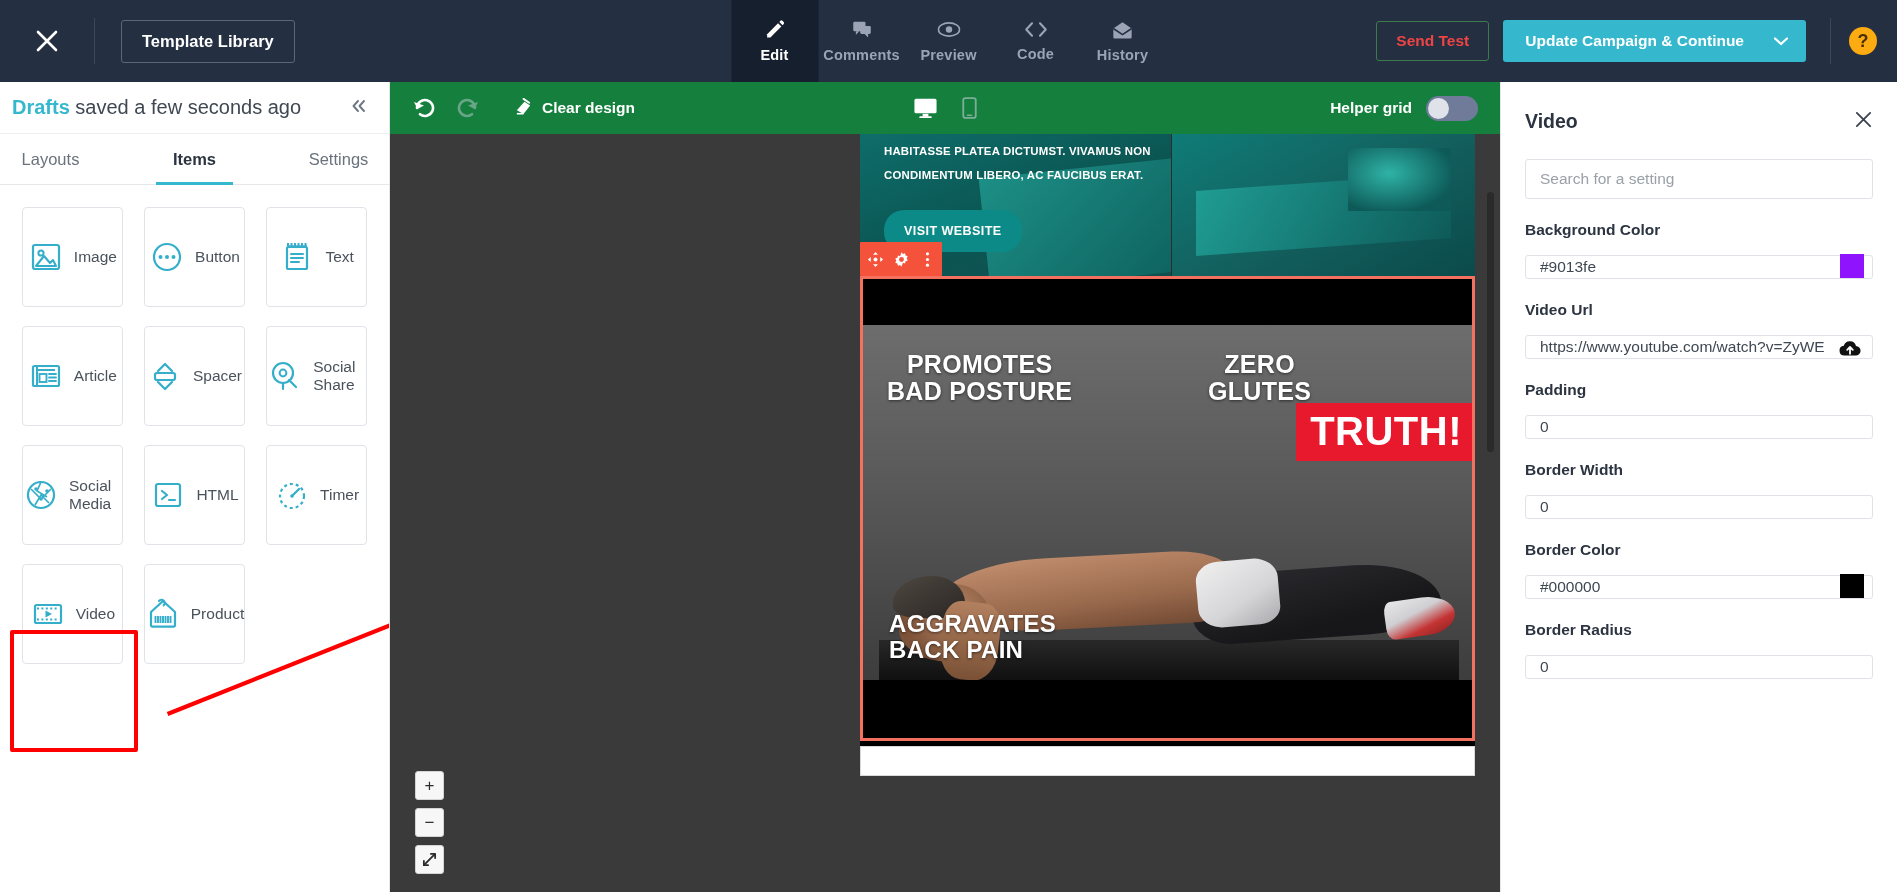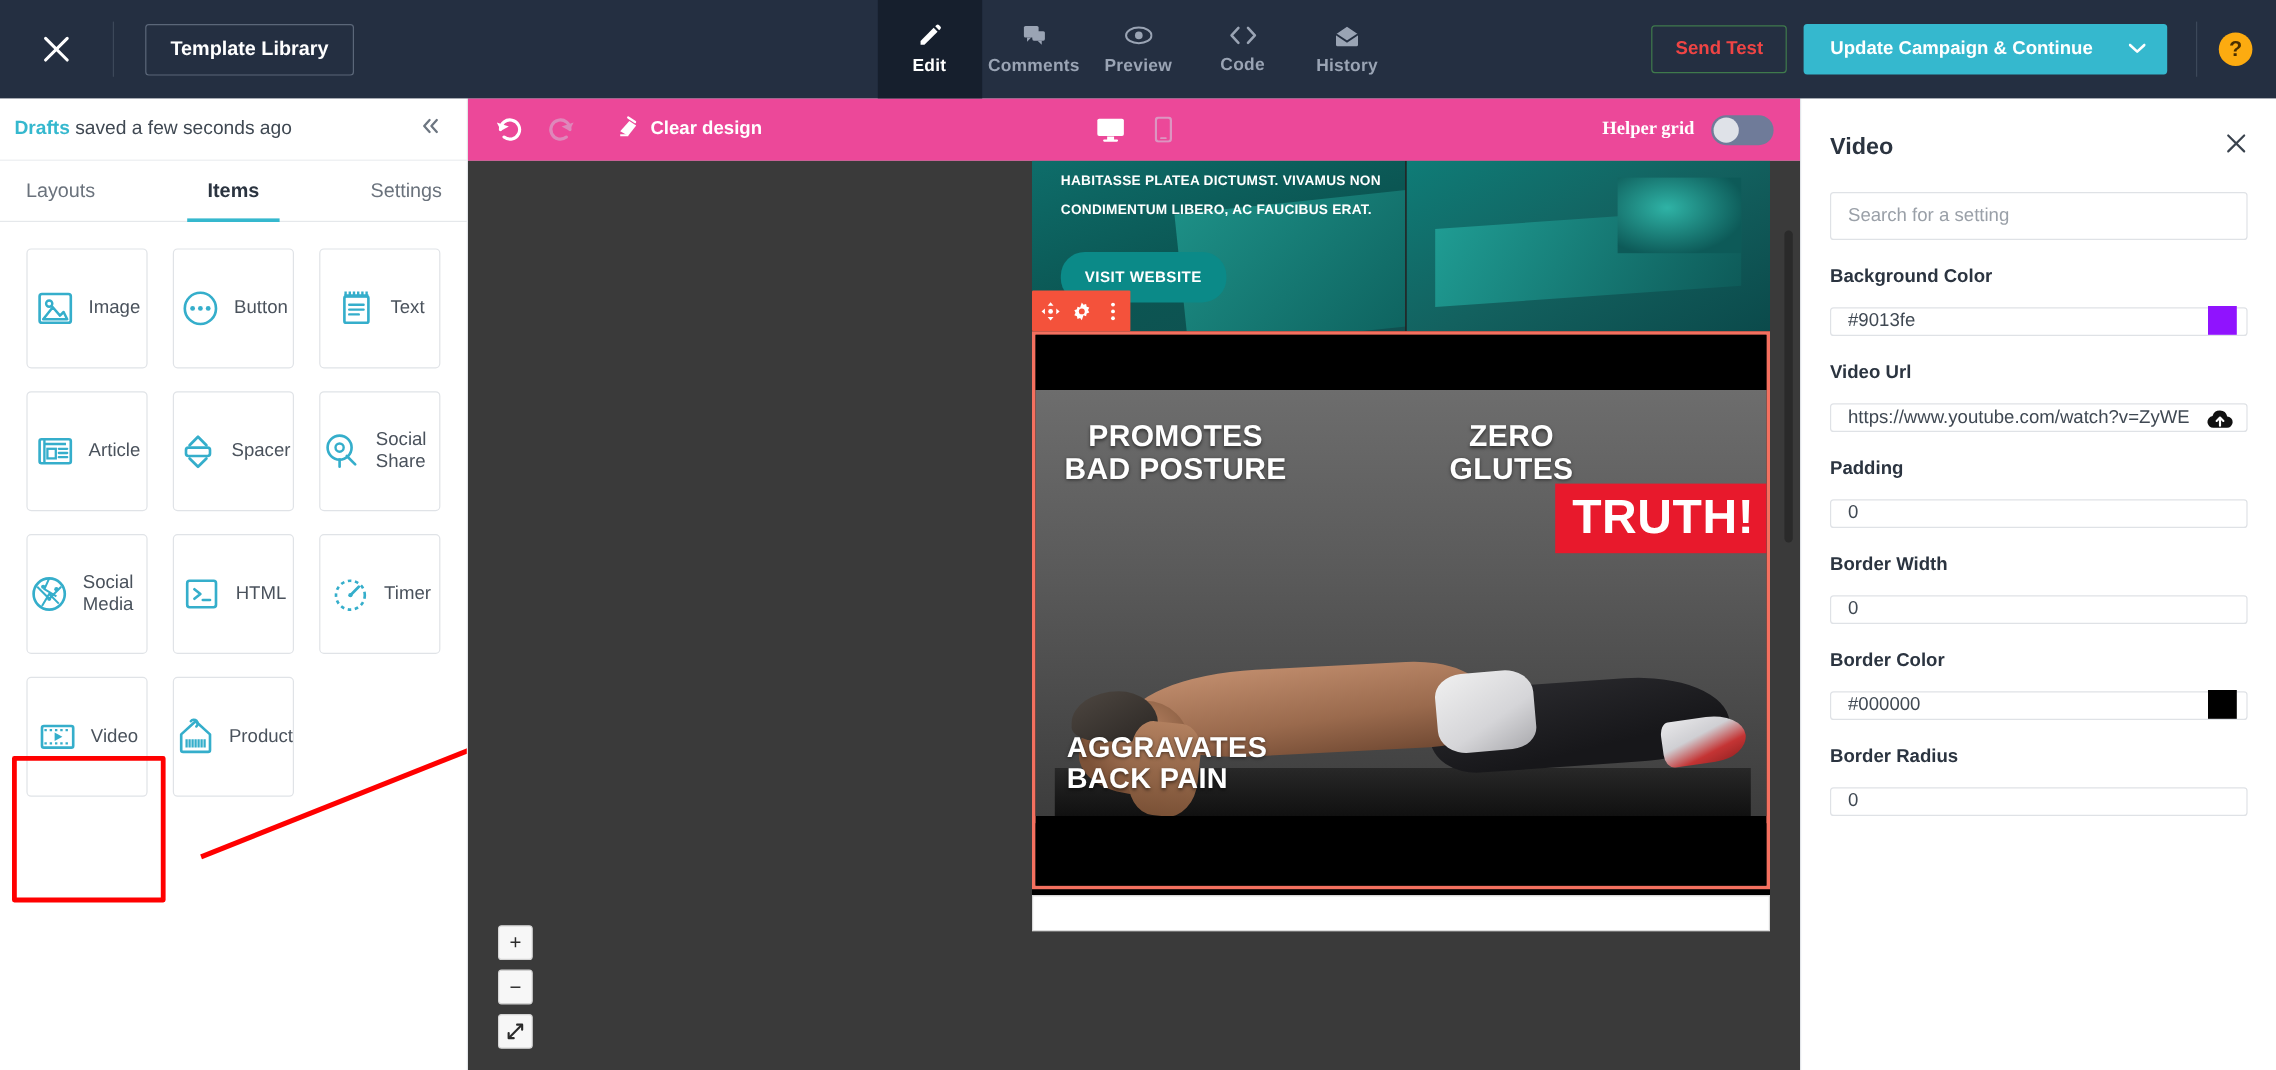--- a/index.html
+++ b/index.html
@@ -67,21 +67,21 @@
   
   .sidebar {
     width: 390px; flex: 0 0 390px; background: #ffffff;
     display: flex; flex-direction: column; border-right: 1px solid #e3e6ea;
     position: relative;
   }
   .sb-head {
     height: 52px; display: flex; align-items: center; padding: 0 12px;
     border-bottom: 1px solid #eceef1;
   }
-  .sb-head-txt { font-size: 16px; color: #3f4852; }
+  .sb-head-txt { font-size: 20px; color: #3f4852; }
   .sb-head-txt .drafts { color: #35b8ce; font-weight: bold; }
   .collapse-ico { margin-left: auto; color: #6d7681; font-size: 19px; cursor: pointer; padding: 4px 8px; }
 
   .sb-tabs { display: flex; border-bottom: 1px solid #e5e8eb; gap: 43px; }
   .sb-tab {
     flex: 1; text-align: center; padding: 16px 0 15px; font-size: 16.5px; color: #6a727c;
     cursor: pointer; position: relative;
   }
   .sb-tab.active { color: #2b3440; font-weight: bold; }
   .sb-tab.active::after {
@@ -100,31 +100,31 @@
 
   .redbox {
     position: absolute; border: 4px solid #ff0000; border-radius: 2px;
     left: 10px; top: 548px; width: 128px; height: 122px; pointer-events: none; z-index: 6;
   }
   .red-arrow { position: absolute; left: 0; top: 0; width: 100%; height: 100%; pointer-events: none; z-index: 40; }
 
   
   .canvas-col { flex: 1 1 auto; display: flex; flex-direction: column; min-width: 0; position: relative; }
   .canvas-bar {
-    height: 52px; flex: 0 0 52px; background: #ec4899; display: flex; align-items: center;
+    height: 52px; flex: 0 0 52px; background: #15803d; display: flex; align-items: center;
     padding: 4px 22px; color: #fff; position: relative;
   }
   .cb-icon { cursor: pointer; display: flex; align-items: center; }
   .cb-undo { margin-right: 20px; }
   .cb-redo { margin-right: 34px; opacity: .45; }
   .clear-design { display: flex; align-items: center; gap: 9px; cursor: pointer; font-size: 15.5px; font-weight: bold; }
   .cb-devices { position: absolute; left: 50%; transform: translateX(-50%); display: flex; align-items: center; gap: 24px; }
   .dev-btn { cursor: pointer; display: flex; }
   .dev-btn.inactive { opacity: .55; }
-  .cb-right { margin-left: auto; display: flex; align-items: center; gap: 14px; font-family: Liberation Serif, serif; }
+  .cb-right { margin-left: auto; display: flex; align-items: center; gap: 14px; }
   .hg-label { font-size: 15.5px; font-weight: bold; }
   .toggle {
     width: 52px; height: 25px; border-radius: 13px; background: #6f7b99; position: relative; cursor: pointer;
   }
   .toggle .knob {
     position: absolute; left: 2px; top: 2px; width: 21px; height: 21px; border-radius: 50%; background: #dfe2e8;
   }
 
   .canvas-area { flex: 1 1 auto; background: #3a3a3a; position: relative; overflow: hidden; }
 

